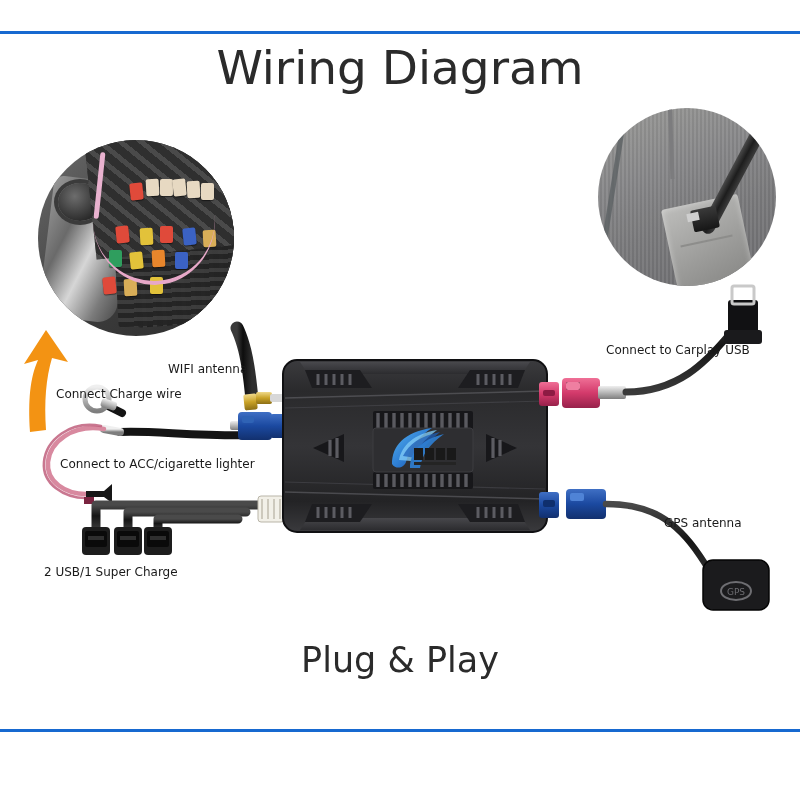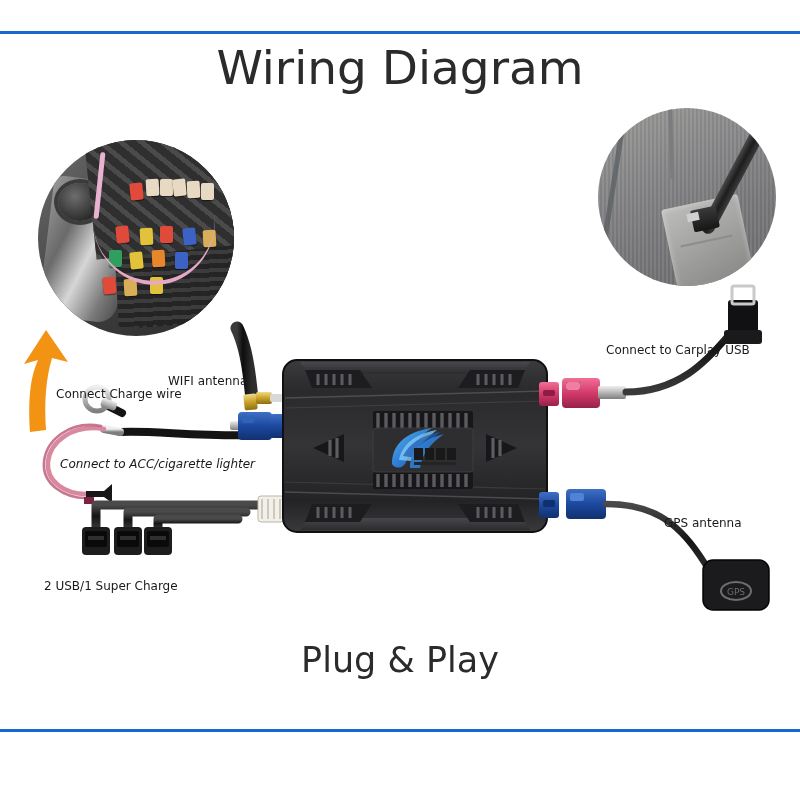--- a/index.html
+++ b/index.html
@@ -78,24 +78,24 @@
   .usbcablephoto{position:absolute;left:56%;top:-8%;width:14px;height:78%;
      background:linear-gradient(90deg,#4a4a4a,#1d1d1d 50%,#3c3c3c);
      transform:rotate(28deg);border-radius:7px;transform-origin:bottom center;}
 
   
   .overlay{position:absolute;left:0;top:0;width:800px;height:800px;pointer-events:none;}
 
   
   .lbl{position:absolute;color:#1a1a1a;font-size:12px;white-space:nowrap;
      font-family:"DejaVu Sans", sans-serif;}
-  .lbl-wifi{left:168px;top:374px;}
+  .lbl-wifi{left:168px;top:362px;}
   .lbl-ground{left:56px;top:387px;}
-  .lbl-acc{left:60px;top:457px;font-style:italic;}
-  .lbl-usb{left:44px;top:579px;}
+  .lbl-acc{left:60px;top:457px;}
+  .lbl-usb{left:44px;top:565px;}
   .lbl-carplay{left:606px;top:343px;}
   .lbl-gps{left:664px;top:516px;}
 </style>
 </head>
 <body>
 
 <div class="stage">
 
   <div class="rule top"></div>
   <div class="rule bottom"></div>

